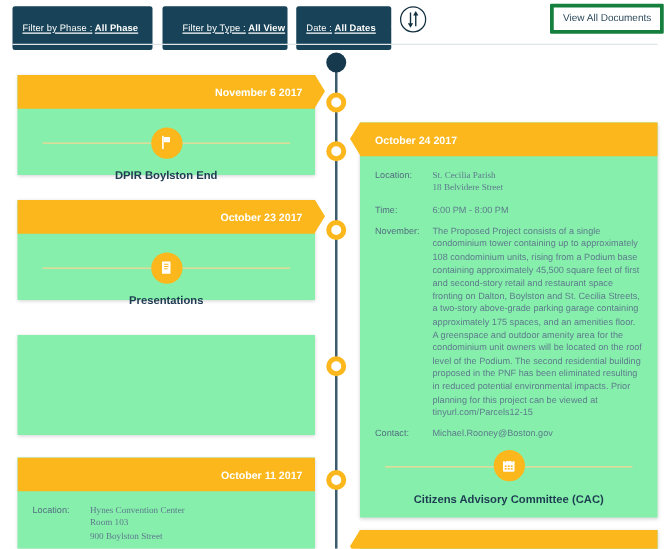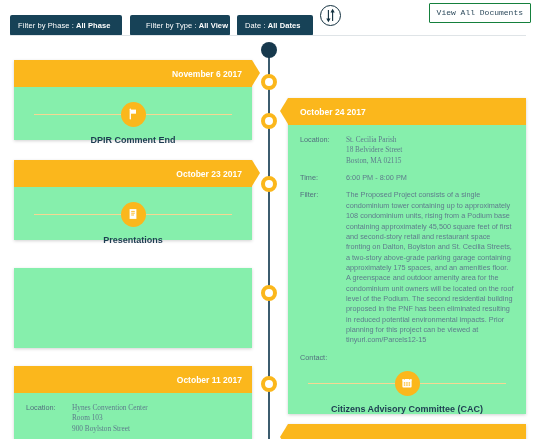--- a/index.html
+++ b/index.html
@@ -9,27 +9,27 @@
     background: #ffffff;
     overflow: hidden;
   }
   #app { position: relative; width: 536px; height: 439px; background:#fff; }
 
   
   .filterbar {
     position: absolute; left: 0; top: 0; width: 536px; height: 30px;
   }
   .pill {
-    position: absolute; top: 15px; height: 21px;
+    position: absolute; top: 5px; height: 35px;
     background: #174257; color: #ffffff;
     border-radius: 2px;
     display: flex; align-items: center; justify-content: space-between;
     padding: 0 6px 0 8px;
     font-size: 7.5px; letter-spacing: .1px;
-    white-space: nowrap; cursor: pointer;
+    white-space: nowrap; cursor: pointer; text-decoration: underline;
   }
   .pill .lbl { display:flex; gap:2px; }
   .pill .lbl .weak { font-weight: 400; }
   .pill .lbl .strong { font-weight: 700; }
   .caret {
     width: 0; height: 0; margin-left: 12px;
     border-left: 3.5px solid transparent;
     border-right: 3.5px solid transparent;
     border-top: 4px solid #ffffff;
   }
@@ -41,26 +41,26 @@
     position: absolute; left: 320px; top: 5px;
     width: 21px; height: 21px; border-radius: 50%;
     border: 1.3px solid #12303f;
     cursor: pointer;
   }
   .sort-icon svg { display: block; }
 
   .view-all {
     position: absolute; right: 5px; top: 3px;
     padding: 4px 7px 5px;
-    border: 1px solid #15803d;
+    border: 3px solid #15803d;
     background: #ffffff;
     color: #2d4a5c;
     font-size: 8px;
     border-radius: 1px;
-    cursor: pointer; white-space: nowrap; font-family: Liberation Mono, monospace;
+    cursor: pointer; white-space: nowrap;
   }
   .hr-top {
     position: absolute; left: 10px; top: 35px; width: 516px; height: 1px;
     background: #dfe4e7;
   }
 
   
   .spine {
     position: absolute; left: 268px; top: 44px; width: 2px; height: 395px;
     background: #3c5c6e;
@@ -218,21 +218,21 @@
     </div>
     <div class="card-body">
       <div class="icon-row">
         <span class="round-icon">
           <svg width="14" height="14" viewBox="0 0 14 14" aria-hidden="true">
             <path d="M4.3 2.2 v9.6" stroke="#ffffff" stroke-width="1.3" fill="none" stroke-linecap="round"></path>
             <path d="M4.9 2.6 h5.1 v4.1 H4.9 z" fill="#ffffff"></path>
           </svg>
         </span>
       </div>
-      <div class="card-title">DPIR Comment End</div>
+      <div class="card-title">DPIR Boylston End</div>
     </div>
   </div>
 
   <div class="card card-left" id="card-oct23">
     <div class="card-head">
       <span>October 23 2017</span>
     </div>
     <div class="card-body">
       <div class="icon-row">
         <span class="round-icon">
@@ -273,36 +273,36 @@
     <div class="card-head">
       <span>October 24 2017</span>
     </div>
     <div class="card-body">
 
       <div class="detail">
         <span class="k">Location:</span>
         <span class="v">
           <span class="ln">St. Cecilia Parish</span>
           <span class="ln">18 Belvidere Street</span>
-          <span class="ln">Boston, MA 02115</span>
         </span>
       </div>
 
       <div class="detail">
         <span class="k">Time:</span>
         <span class="v">6:00 PM - 8:00 PM</span>
       </div>
 
       <div class="detail">
-        <span class="k">Filter:</span>
+        <span class="k">November:</span>
         <span class="v">The Proposed Project consists of a single condominium tower containing up to approximately 108 condominium units, rising from a Podium base containing approximately 45,500 square feet of first and second-story retail and restaurant space fronting on Dalton, Boylston and St. Cecilia Streets, a two-story above-grade parking garage containing approximately 175 spaces, and an amenities floor. A greenspace and outdoor amenity area for the condominium unit owners will be located on the roof level of the Podium. The second residential building proposed in the PNF has been eliminated resulting in reduced potential environmental impacts. Prior planning for this project can be viewed at tinyurl.com/Parcels12-15</span>
       </div>
 
       <div class="detail">
         <span class="k">Contact:</span>
+        <span class="v">Michael.Rooney@Boston.gov</span>
       </div>
 
       <div class="icon-row">
         <span class="round-icon">
           <svg width="14" height="14" viewBox="0 0 14 14" aria-hidden="true">
             <rect x="2.4" y="3" width="9.2" height="8.4" rx="1" fill="#ffffff"></rect>
             <rect x="2.4" y="3" width="9.2" height="2.1" rx="1" fill="#ffffff"></rect>
             <g fill="#fbb71c">
               <rect x="3.8" y="6.3" width="1.5" height="1.3"></rect>
               <rect x="6.2" y="6.3" width="1.5" height="1.3"></rect>

